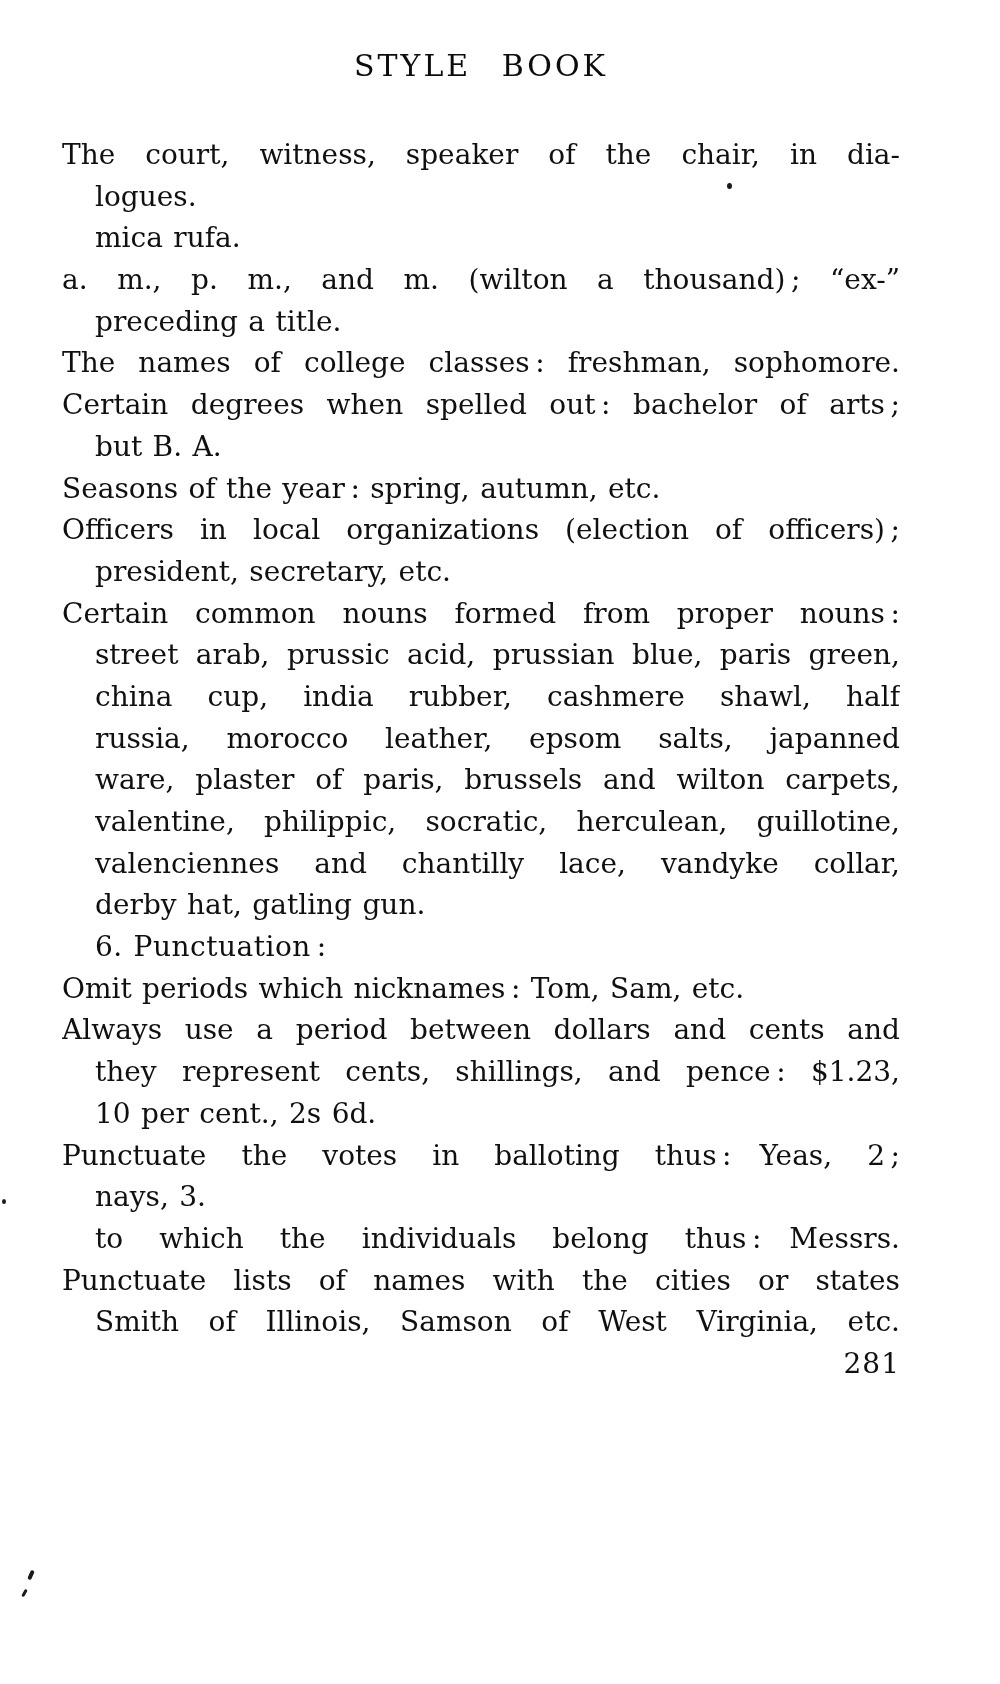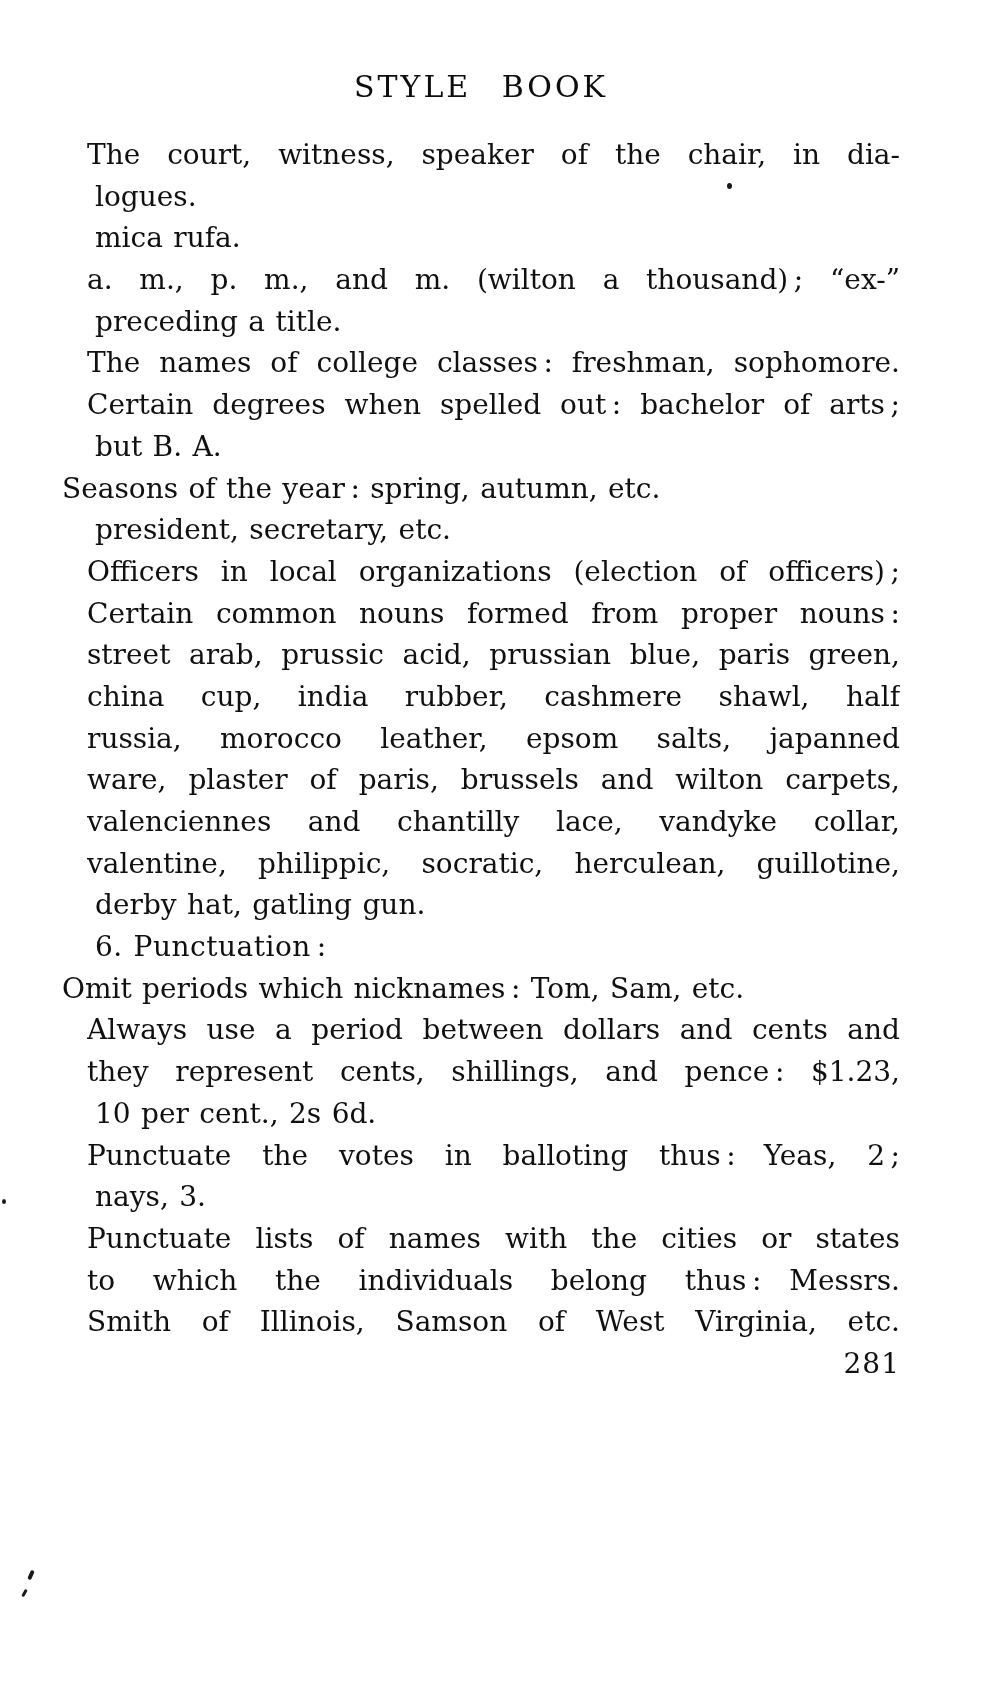--- a/index.html
+++ b/index.html
@@ -7,21 +7,21 @@
     position: relative;
     width: 1000px;
     height: 1684px;
     background: #ffffff;
     color: #101010;
     font-family: "DejaVu Serif", "Liberation Serif", serif;
     overflow: hidden;
   }
   .title {
     position: absolute;
-    top: 68px;
+    top: 47px;
     left: 62px;
     width: 838px;
     margin: 0;
     text-align: center;
     font-size: 30px;
     font-weight: normal;
     letter-spacing: 3px;
     word-spacing: 18px;
     line-height: 38px;
     color: #0c0c0c;
@@ -37,21 +37,21 @@
   }
   .para { margin: 0; padding: 0; }
   .ln {
     height: 41.7px;
     line-height: 41.7px;
     overflow: hidden;
     white-space: normal;
   }
   .cont { margin-left: 33px; }
   
-  .j { text-align: justify; margin-left: 25px; }
+  .j { text-align: justify; }
   .j::after { content: ""; display: inline-block; width: 100%; height: 0; }
   .heading { font-weight: normal; letter-spacing: 0.5px; }
   .pagenum {
     height: 41.7px;
     line-height: 41.7px;
     text-align: right;
     font-size: 28px;
     letter-spacing: 1px;
   }
   
@@ -91,32 +91,32 @@
     <div class="para">
       <div class="ln j">Certain degrees when spelled out : bachelor of arts ;</div>
       <div class="ln cont">but B. A.</div>
     </div>
 
     <div class="para">
       <div class="ln">Seasons of the year : spring, autumn, etc.</div>
     </div>
 
     <div class="para">
+      <div class="ln j">Officers in local organizations (election of officers) ;</div>
       <div class="ln cont">president, secretary, etc.</div>
-      <div class="ln j">Officers in local organizations (election of officers) ;</div>
     </div>
 
     <div class="para">
       <div class="ln j">Certain common nouns formed from proper nouns :</div>
       <div class="ln cont j">street arab, prussic acid, prussian blue, paris green,</div>
       <div class="ln cont j">china cup, india rubber, cashmere shawl, half</div>
       <div class="ln cont j">russia, morocco leather, epsom salts, japanned</div>
       <div class="ln cont j">ware, plaster of paris, brussels and wilton carpets,</div>
+      <div class="ln cont j">valentine, philippic, socratic, herculean, guillotine,</div>
       <div class="ln cont j">valenciennes and chantilly lace, vandyke collar,</div>
-      <div class="ln cont j">valentine, philippic, socratic, herculean, guillotine,</div>
       <div class="ln cont">derby hat, gatling gun.</div>
     </div>
 
     <div class="para">
       <div class="ln cont heading">6. Punctuation :</div>
     </div>
 
     <div class="para">
       <div class="ln">Omit periods which nicknames : Tom, Sam, etc.</div>
     </div>
@@ -126,22 +126,22 @@
       <div class="ln cont j">they represent cents, shillings, and pence : $1.23,</div>
       <div class="ln cont">10 per cent., 2s 6d.</div>
     </div>
 
     <div class="para">
       <div class="ln j">Punctuate the votes in balloting thus : Yeas, 2 ;</div>
       <div class="ln cont">nays, 3.</div>
     </div>
 
     <div class="para">
+      <div class="ln cont j">to which the individuals belong thus : Messrs.</div>
       <div class="ln j">Punctuate lists of names with the cities or states</div>
-      <div class="ln cont j">to which the individuals belong thus : Messrs.</div>
       <div class="ln cont j">Smith of Illinois, Samson of West Virginia, etc.</div>
     </div>
 
     <div class="pagenum">281</div>
 
   </div>
 
   <span class="art art-dot1"></span>
   <span class="art art-dot2"></span>
   <span class="art art-comma1"></span>

